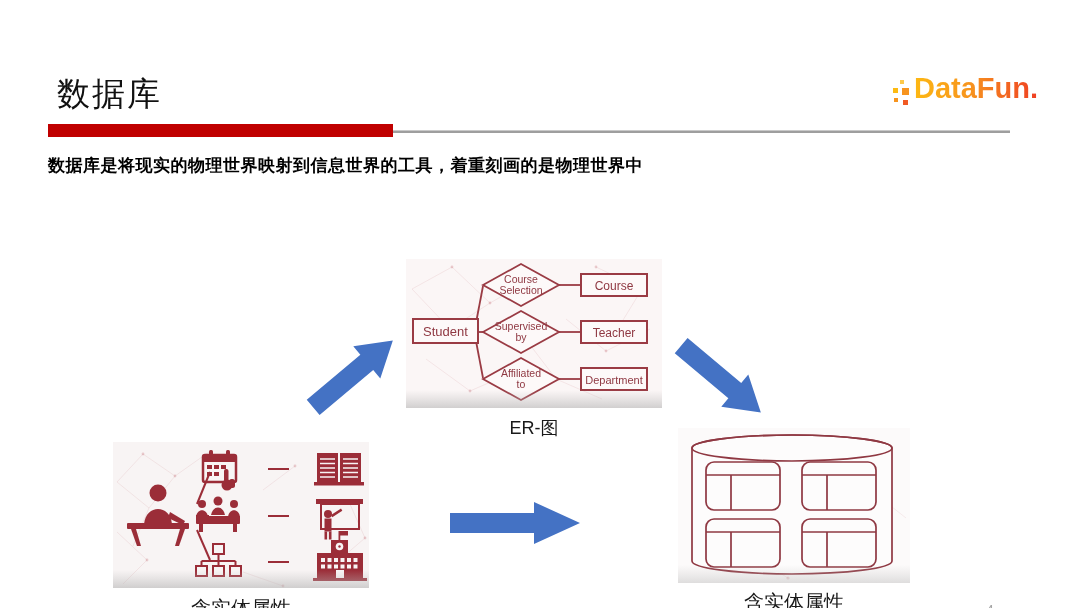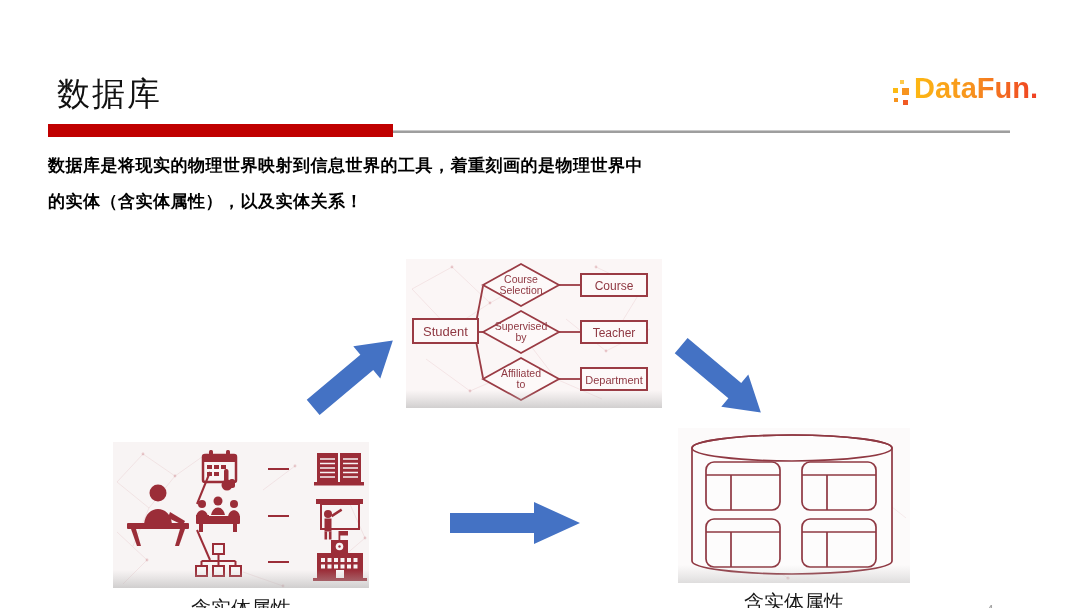--- a/index.html
+++ b/index.html
@@ -63,21 +63,20 @@
         <span class="px2"></span>
         <span class="px3"></span>
         <span class="px4"></span>
         <span class="px5"></span>
     </div>
     <div class="logo-text">DataFun.</div>
   </div>
 
   <div class="body-text">
     <div>数据库是将现实的物理世界映射到信息世界的工具，着重刻画的是物理世界中</div>
-    <div>的实体（含实体属性），以及实体关系！</div>
   </div>
 
   <div class="img-box er-img">
     <svg width="256" height="149" viewBox="0 0 256 149">
       <defs>
         <linearGradient id="fade" x1="0" y1="0" x2="0" y2="1">
           <stop offset="0" stop-color="#bdbdbd" stop-opacity="0"></stop>
           <stop offset="1" stop-color="#b5b5b5" stop-opacity="0.6"></stop>
         </linearGradient>
       </defs>
@@ -131,20 +130,21 @@
         <rect x="175" y="62" width="66" height="22" fill="#fdf9f9" stroke="#9A3B44" stroke-width="2"></rect>
         <text x="208" y="77.5" text-anchor="middle" font-size="12" fill="#8F3842">Teacher</text>
       </g>
       <g>
         <rect x="175" y="109" width="66" height="22" fill="#fdf9f9" stroke="#9A3B44" stroke-width="2"></rect>
         <text x="208" y="124.5" text-anchor="middle" font-size="11" fill="#8F3842">Department</text>
       </g>
       <rect x="0" y="131" width="256" height="18" fill="url(#fade)"></rect>
     </svg>
   </div>
+  <div class="caption cap-er">ER-图</div>
 
   <div class="img-box phys-img">
     <svg width="256" height="146" viewBox="0 0 256 146">
       <rect x="0" y="0" width="256" height="146" fill="#f8f4f4"></rect>
       <g stroke="#c46a72" stroke-width="0.6" opacity="0.22" fill="none">
         <path d="M4,40 L30,12 L62,34 L36,66 Z M62,34 L96,10 M4,90 L34,118 L10,142 M36,66 L20,104 M130,130 L170,144 M150,48 L182,24 M236,60 L252,96 L224,120"></path>
       </g>
       <g fill="#c46a72" opacity="0.3">
         <circle cx="30" cy="12" r="1.4"></circle>
           <circle cx="62" cy="34" r="1.4"></circle>

